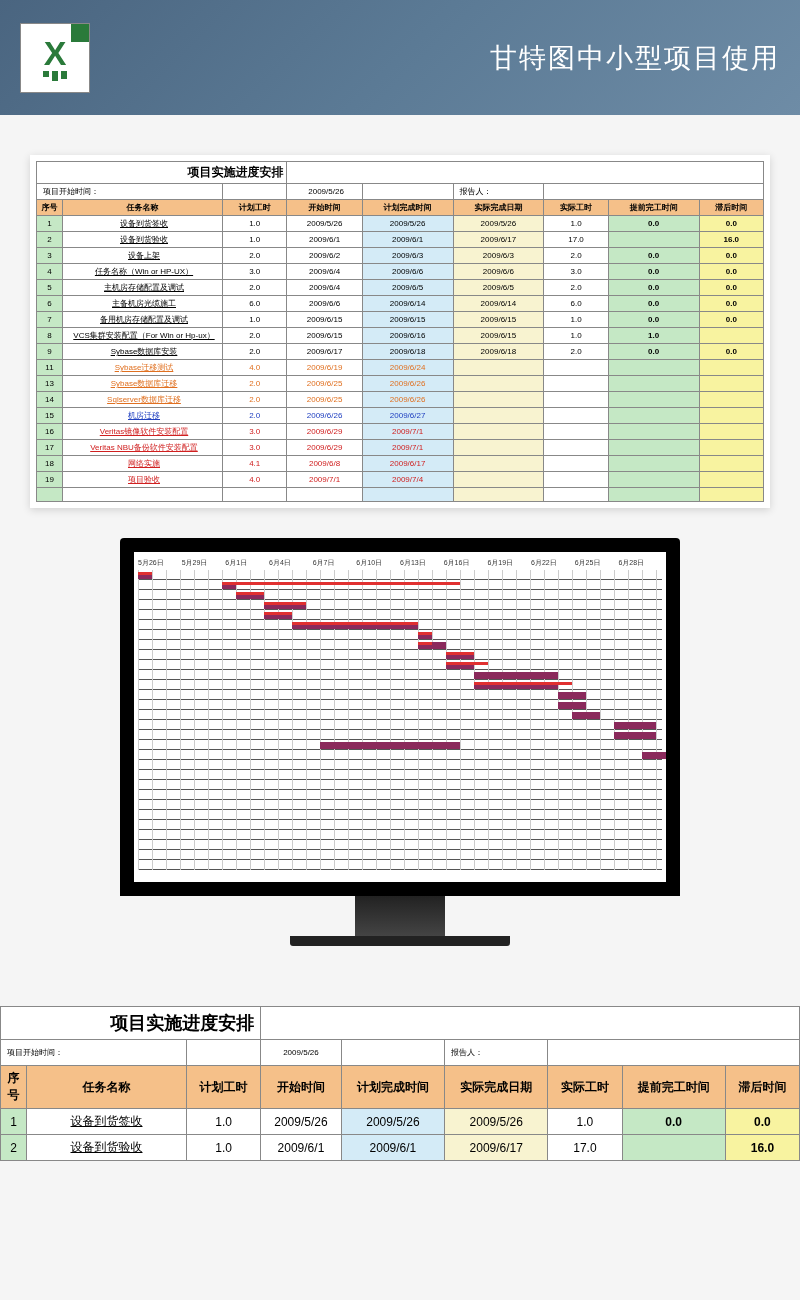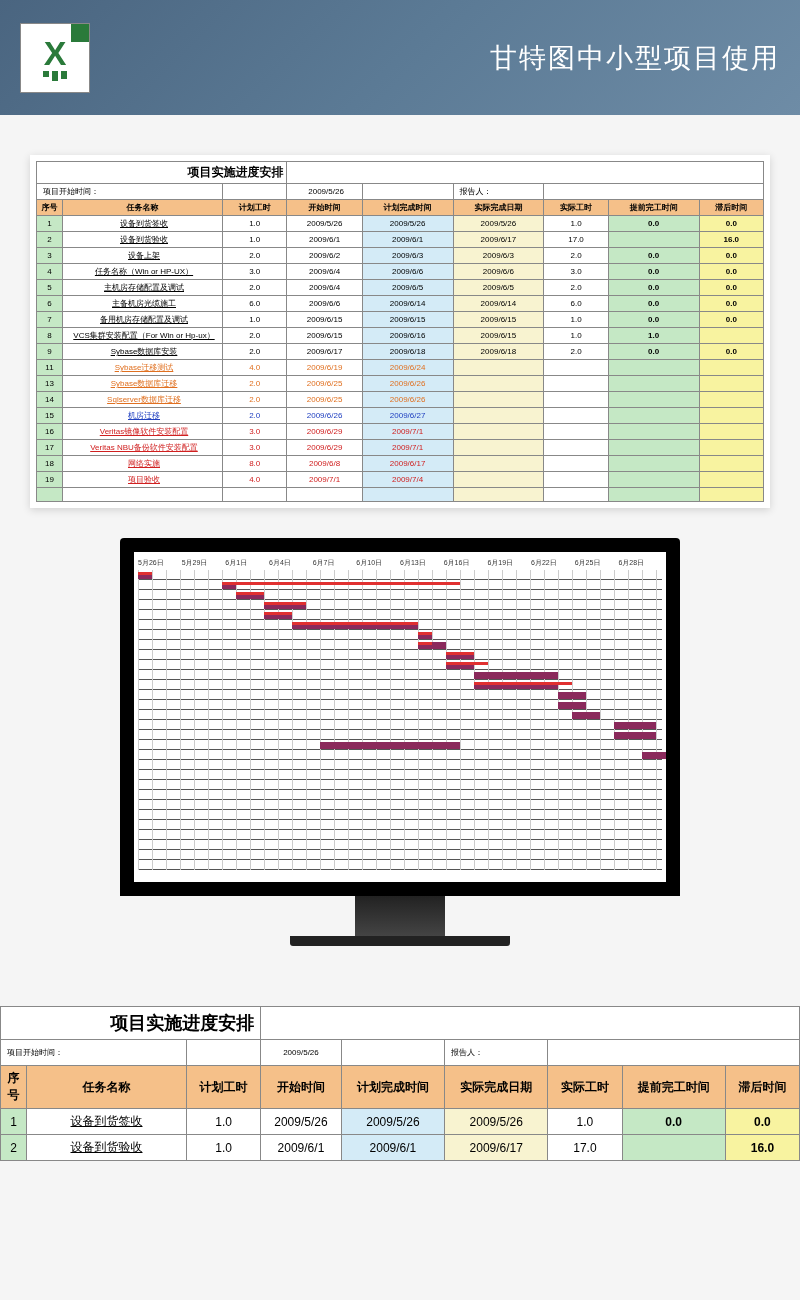--- a/index.html
+++ b/index.html
@@ -264,21 +264,21 @@
           <td class="txt-red">2009/6/29</td>
           <td class="col-plan-end txt-red">2009/7/1</td>
           <td class="col-actual-end"></td>
           <td class=""></td>
           <td class="col-early"></td>
           <td class="col-late"></td>
         </tr>
         <tr>
           <td class="col-seq">18</td>
           <td class="col-name txt-red">网络实施</td>
-          <td class="txt-red">8.0</td>
+          <td class="txt-red">4.1</td>
           <td class="txt-red">2009/6/8</td>
           <td class="col-plan-end txt-red">2009/6/17</td>
           <td class="col-actual-end"></td>
           <td class=""></td>
           <td class="col-early"></td>
           <td class="col-late"></td>
         </tr>
         <tr>
           <td class="col-seq">19</td>
           <td class="col-name txt-red">项目验收</td>

